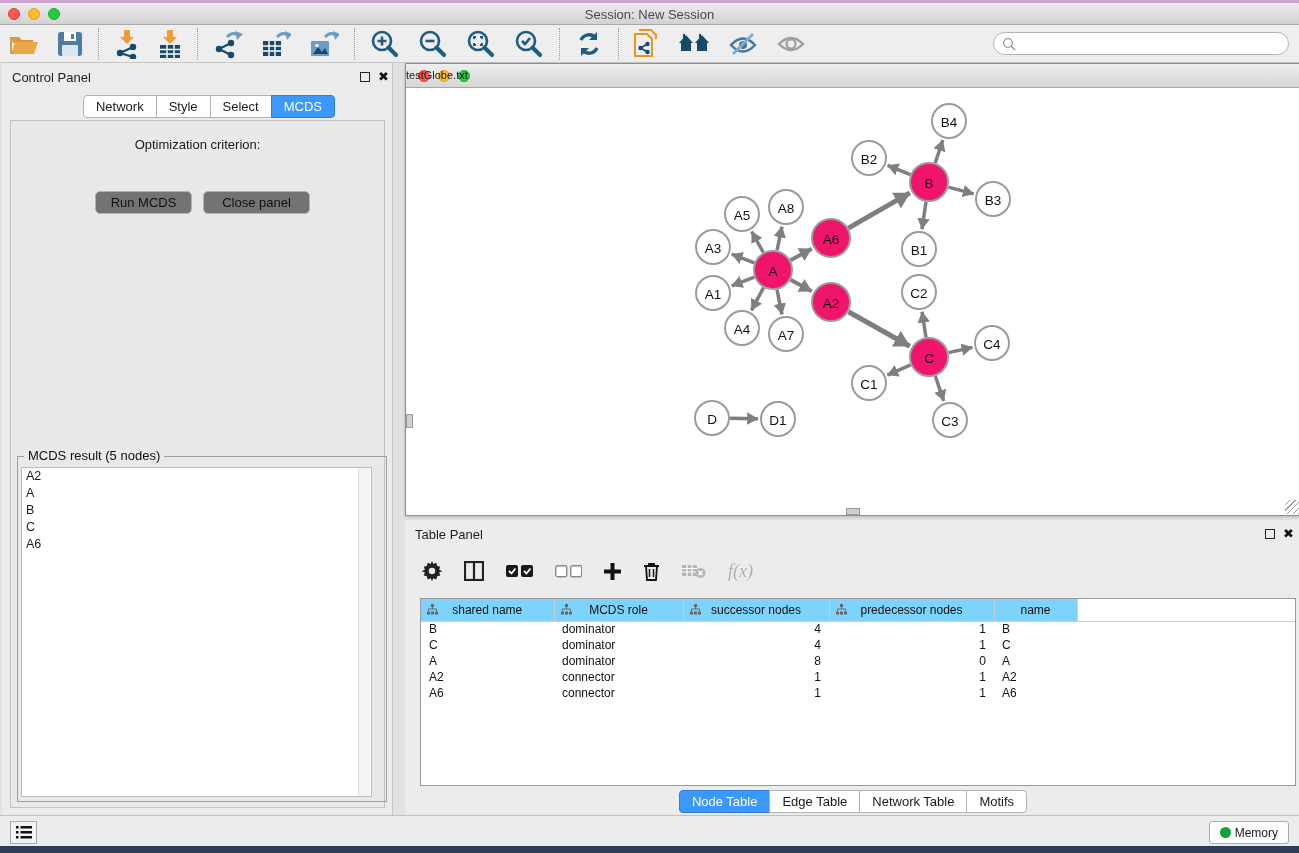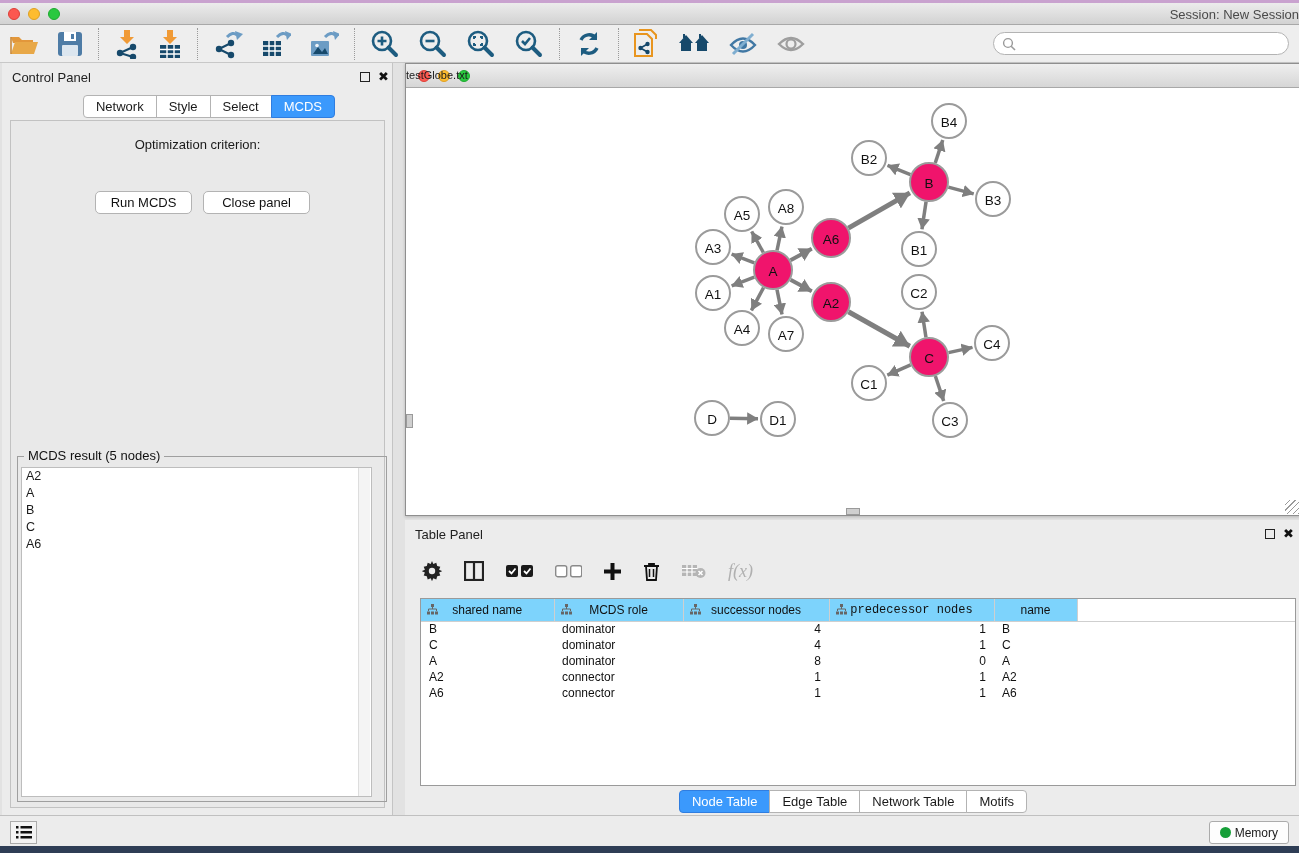--- a/index.html
+++ b/index.html
@@ -12,21 +12,21 @@
   #strip-top { left:0; top:0; width:1299px; height:3px; background:#c9a2cf; }
   #strip-bottom { left:0; top:846px; width:1299px; height:7px; background:#2e3d55; }
 
   
   #titlebar { left:0; top:3px; width:1299px; height:22px; background:linear-gradient(#ececec,#d2d2d2); border-bottom:1px solid #a8a8a8; }
   .lights { position:absolute; left:8px; top:5px; display:flex; gap:8px; }
   .light { width:12px; height:12px; border-radius:50%; }
   .light.red { background:#fc5850; border:1px solid #dd3f38; }
   .light.yellow { background:#fdbc30; border:1px solid #dfa023; }
   .light.green { background:#29c83f; border:1px solid #1eaa2f; }
-  .titletext { position:absolute; left:0; right:0; top:4px; text-align:right; color:#4a4a4a; font-size:13px; }
+  .titletext { position:absolute; left:0; right:0; top:4px; text-align:center; color:#4a4a4a; font-size:13px; }
 
   
   #toolbar { left:0; top:25px; width:1299px; height:38px; background:#eeeeee; border-bottom:1px solid #c8c8c8; display:flex; align-items:center; }
   .tbtn { height:34px; display:flex; align-items:center; justify-content:center; padding:0 9px; cursor:default; }
   .tsep { width:1px; height:32px; border-left:1px dotted #9a9a9a; margin:0 6px; }
   #search-wrap { position:absolute; right:10px; top:32px; width:296px; height:23px; background:#fff; border:1px solid #b3b3b3; border-radius:12px; display:flex; align-items:center; padding-left:8px; }
   #search-wrap input { border:none; outline:none; flex:1; font-size:12px; background:transparent; font-family:inherit; }
 
   
   #main { left:2px; top:63px; width:1158px; height:752px; background:#e2e2e2; }
@@ -41,21 +41,21 @@
   .tab { border:1px solid #b3b3b3; background:#fff; padding:3px 12px; font-size:13px; margin-left:-1px; }
   .tab:first-child { border-radius:4px 0 0 4px; margin-left:0; }
   .tab:last-child { border-radius:0 4px 4px 0; }
   .tab.active { background:#3b99fc; border-color:#2f7de0; color:#fff; }
   #cp-inner { position:absolute; left:8px; top:57px; width:375px; height:688px; background:#e9e9e9; border:1px solid #c2c2c2; }
   #opt-label { position:absolute; left:0; width:100%; top:16px; text-align:center; font-size:13px; }
   #criterion { position:absolute; left:34px; top:36px; width:314px; height:24px; background:#fff; border:1px solid #aeaeae; border-radius:4px; font-size:13px; display:flex; align-items:center; padding-left:8px; }
   #criterion .stepper { position:absolute; right:1px; top:1px; width:19px; height:20px; border-radius:3px; background:linear-gradient(#5aa8fd,#2e7bf0); display:flex; flex-direction:column; align-items:center; justify-content:center; gap:2px; }
   .chev-up { width:0; height:0; border-left:4px solid transparent; border-right:4px solid transparent; border-bottom:4px solid #fff; }
   .chev-down { width:0; height:0; border-left:4px solid transparent; border-right:4px solid transparent; border-top:4px solid #fff; }
-  .btn { position:absolute; top:70px; height:23px; background:#ffffff; border:1px solid #b3b3b3; border-radius:5px; font-size:13px; font-family:inherit; color:#111; }
+  .btn { position:absolute; top:70px; height:23px; background:#737373; border:1px solid #b3b3b3; border-radius:5px; font-size:13px; font-family:inherit; color:#111; }
   #run-btn { left:84px; width:97px; }
   #closepanel-btn { left:192px; width:107px; }
   #result-group { position:absolute; left:6px; top:335px; width:370px; height:346px; border:1px solid #9f9f9f; }
   #result-title { position:absolute; left:6px; top:-9px; background:#e9e9e9; padding:0 4px; font-size:13px; color:#111; }
   #result-list { position:absolute; left:3px; top:10px; width:351px; height:330px; background:#fff; border:1px solid #bdbdbd; font-size:12.5px; overflow:hidden; }
   #result-list .row { padding:1px 0 1px 4px; line-height:15px; }
   #result-scroll { position:absolute; right:16px; top:11px; width:12px; height:328px; background:#f4f4f4; border-left:1px solid #ddd; }
 
   
   #net-frame { left:403px; top:0; width:896px; height:453px; background:#fff; border:1px solid #8f8f8f; box-shadow:0 1px 3px rgba(0,0,0,.2); }
@@ -434,21 +434,21 @@
                     <rect x="4" y="7.5" width="3" height="3" fill="#666"></rect>
                     <rect x="8" y="7.5" width="3" height="3" fill="#666"></rect>
                   </svg><span>MCDS role</span></th>
                 <th style="width: 146px;"><svg class="hier" width="11" height="11" viewBox="0 0 11 11">
                     <rect x="4" y="0" width="3" height="3" fill="#666"></rect>
                     <path d="M5.5 3 v2 M1.5 7 V5 h8 v2" stroke="#666" fill="none" stroke-width="1"></path>
                     <rect x="0" y="7.5" width="3" height="3" fill="#666"></rect>
                     <rect x="4" y="7.5" width="3" height="3" fill="#666"></rect>
                     <rect x="8" y="7.5" width="3" height="3" fill="#666"></rect>
                   </svg><span>successor nodes</span></th>
-                <th style="width: 165px; font-family: Liberation Mono, monospace;"><svg class="hier" width="11" height="11" viewBox="0 0 11 11">
+                <th style="width: 165px;"><svg class="hier" width="11" height="11" viewBox="0 0 11 11">
                     <rect x="4" y="0" width="3" height="3" fill="#666"></rect>
                     <path d="M5.5 3 v2 M1.5 7 V5 h8 v2" stroke="#666" fill="none" stroke-width="1"></path>
                     <rect x="0" y="7.5" width="3" height="3" fill="#666"></rect>
                     <rect x="4" y="7.5" width="3" height="3" fill="#666"></rect>
                     <rect x="8" y="7.5" width="3" height="3" fill="#666"></rect>
                   </svg><span>predecessor nodes</span></th>
                 <th style="width: 83px;"><span>name</span></th>
                 <th class="filler"></th>
               </tr>
             </thead>

